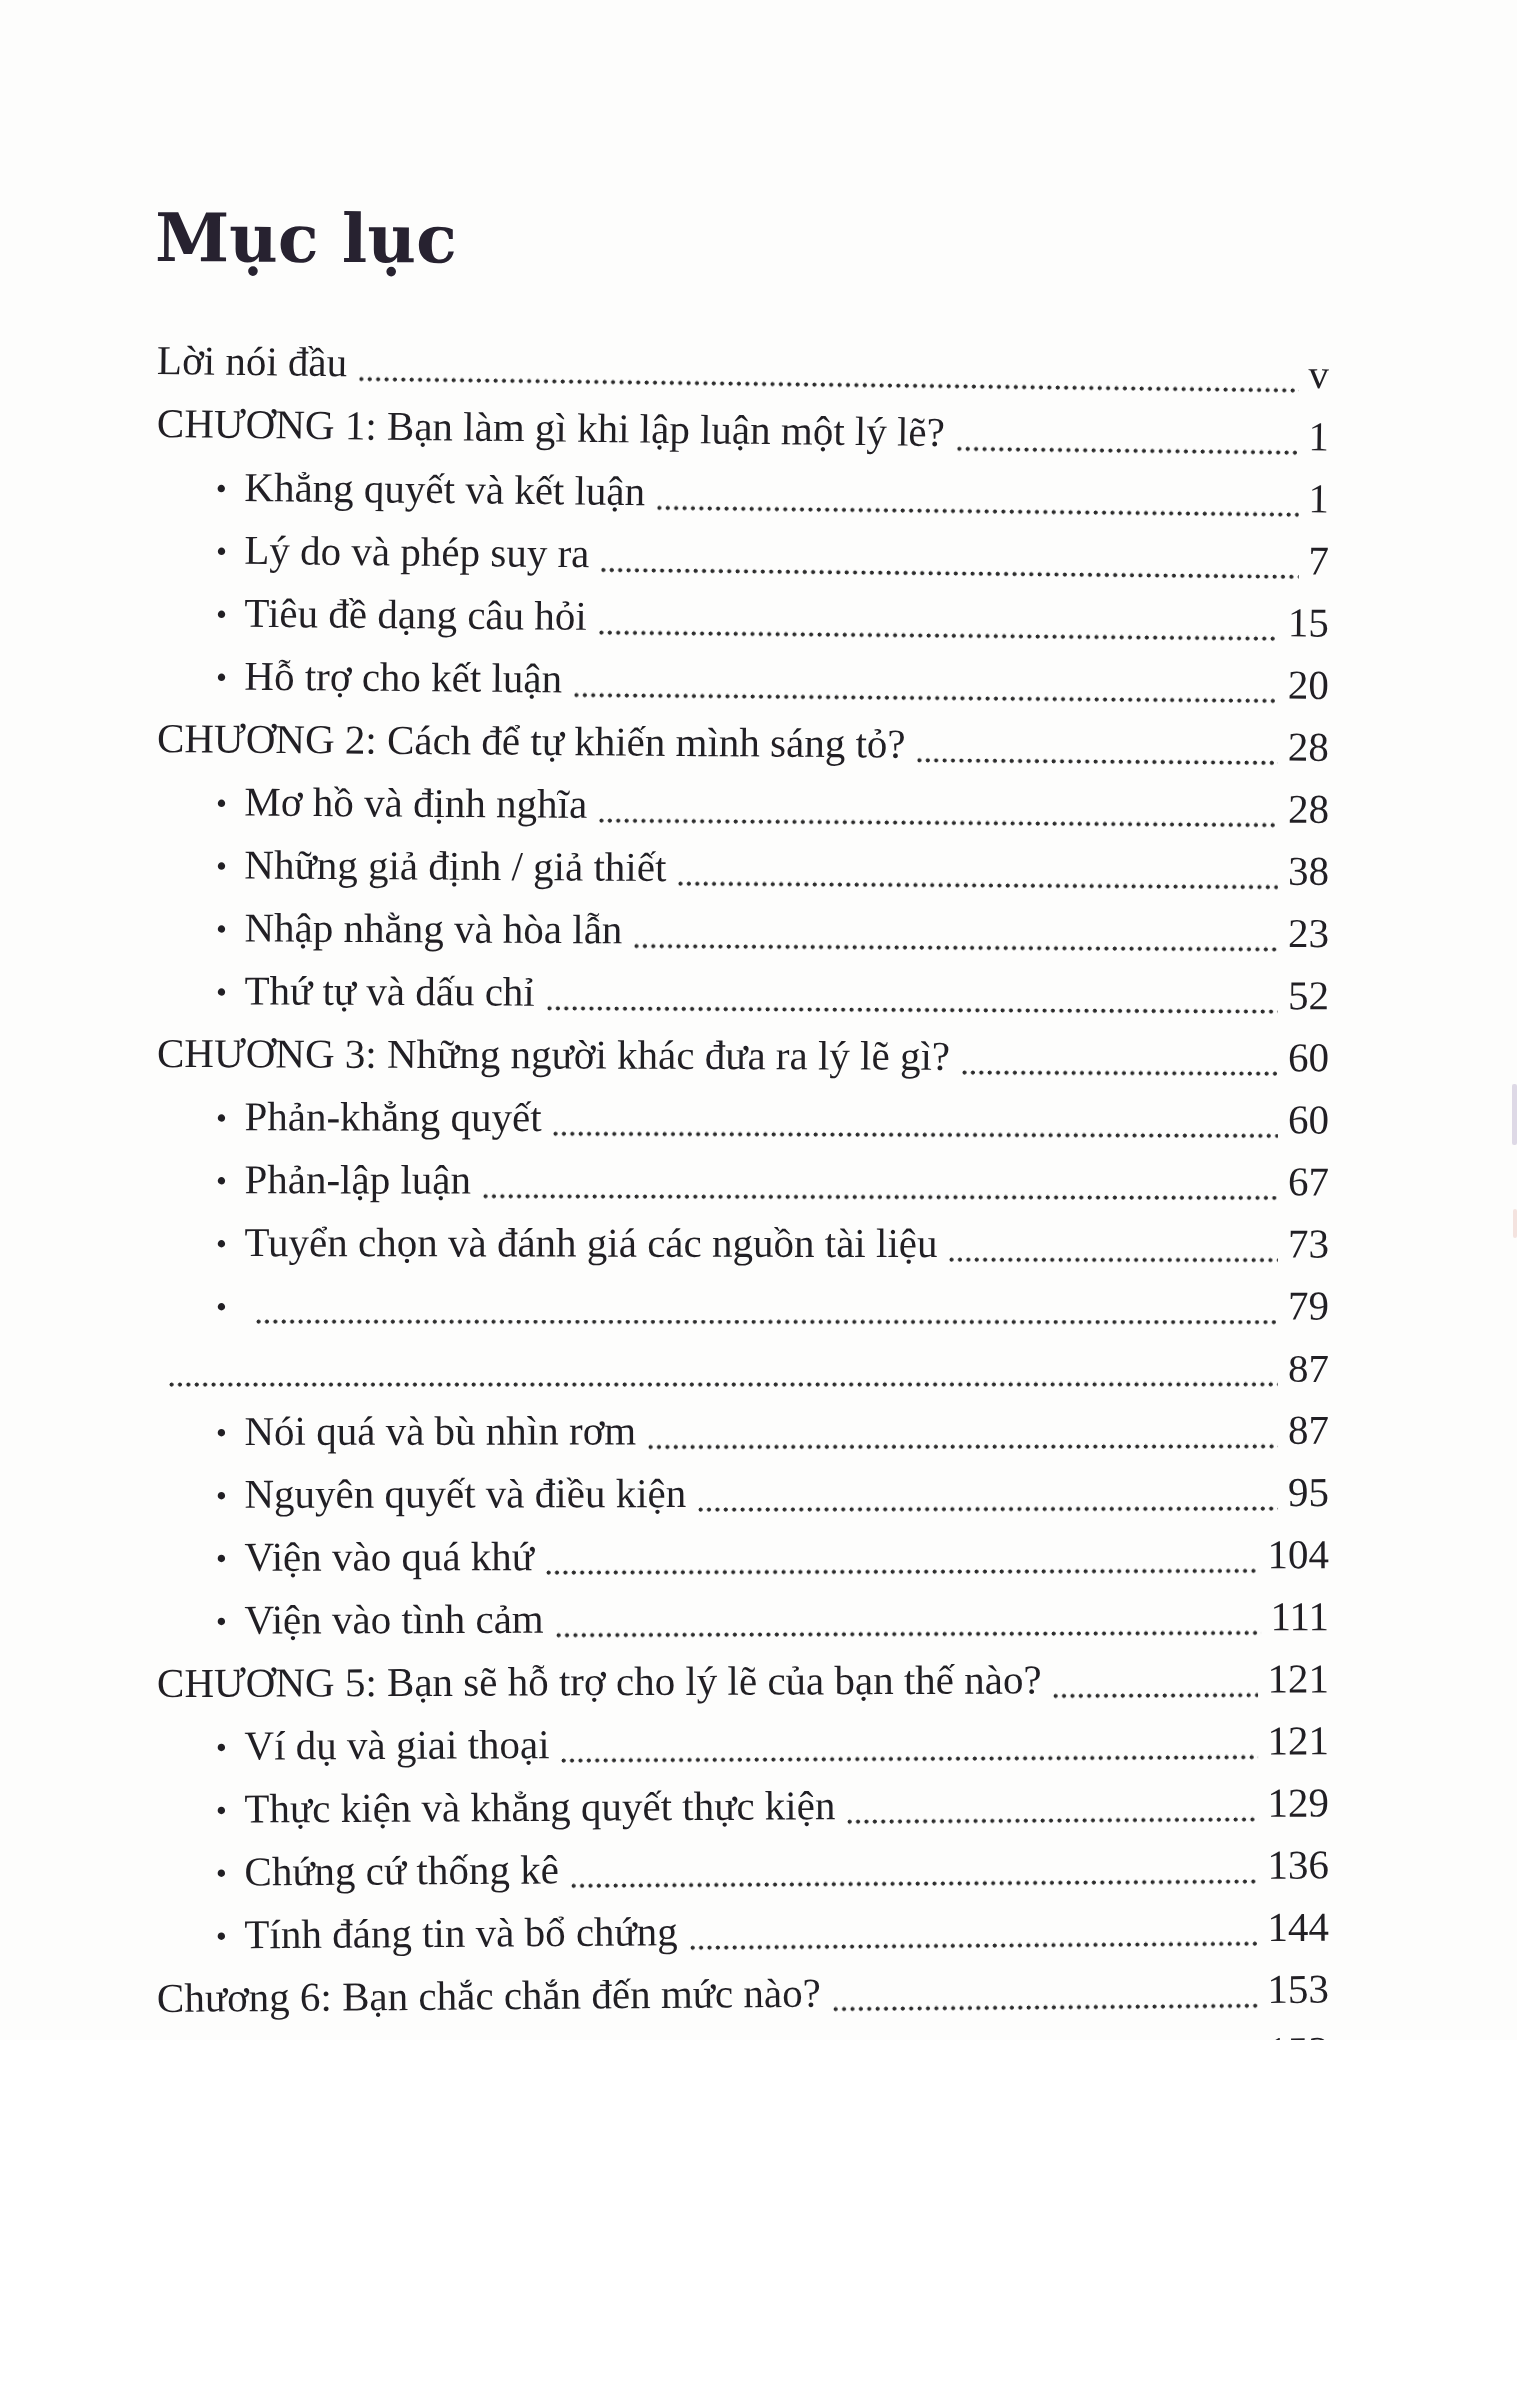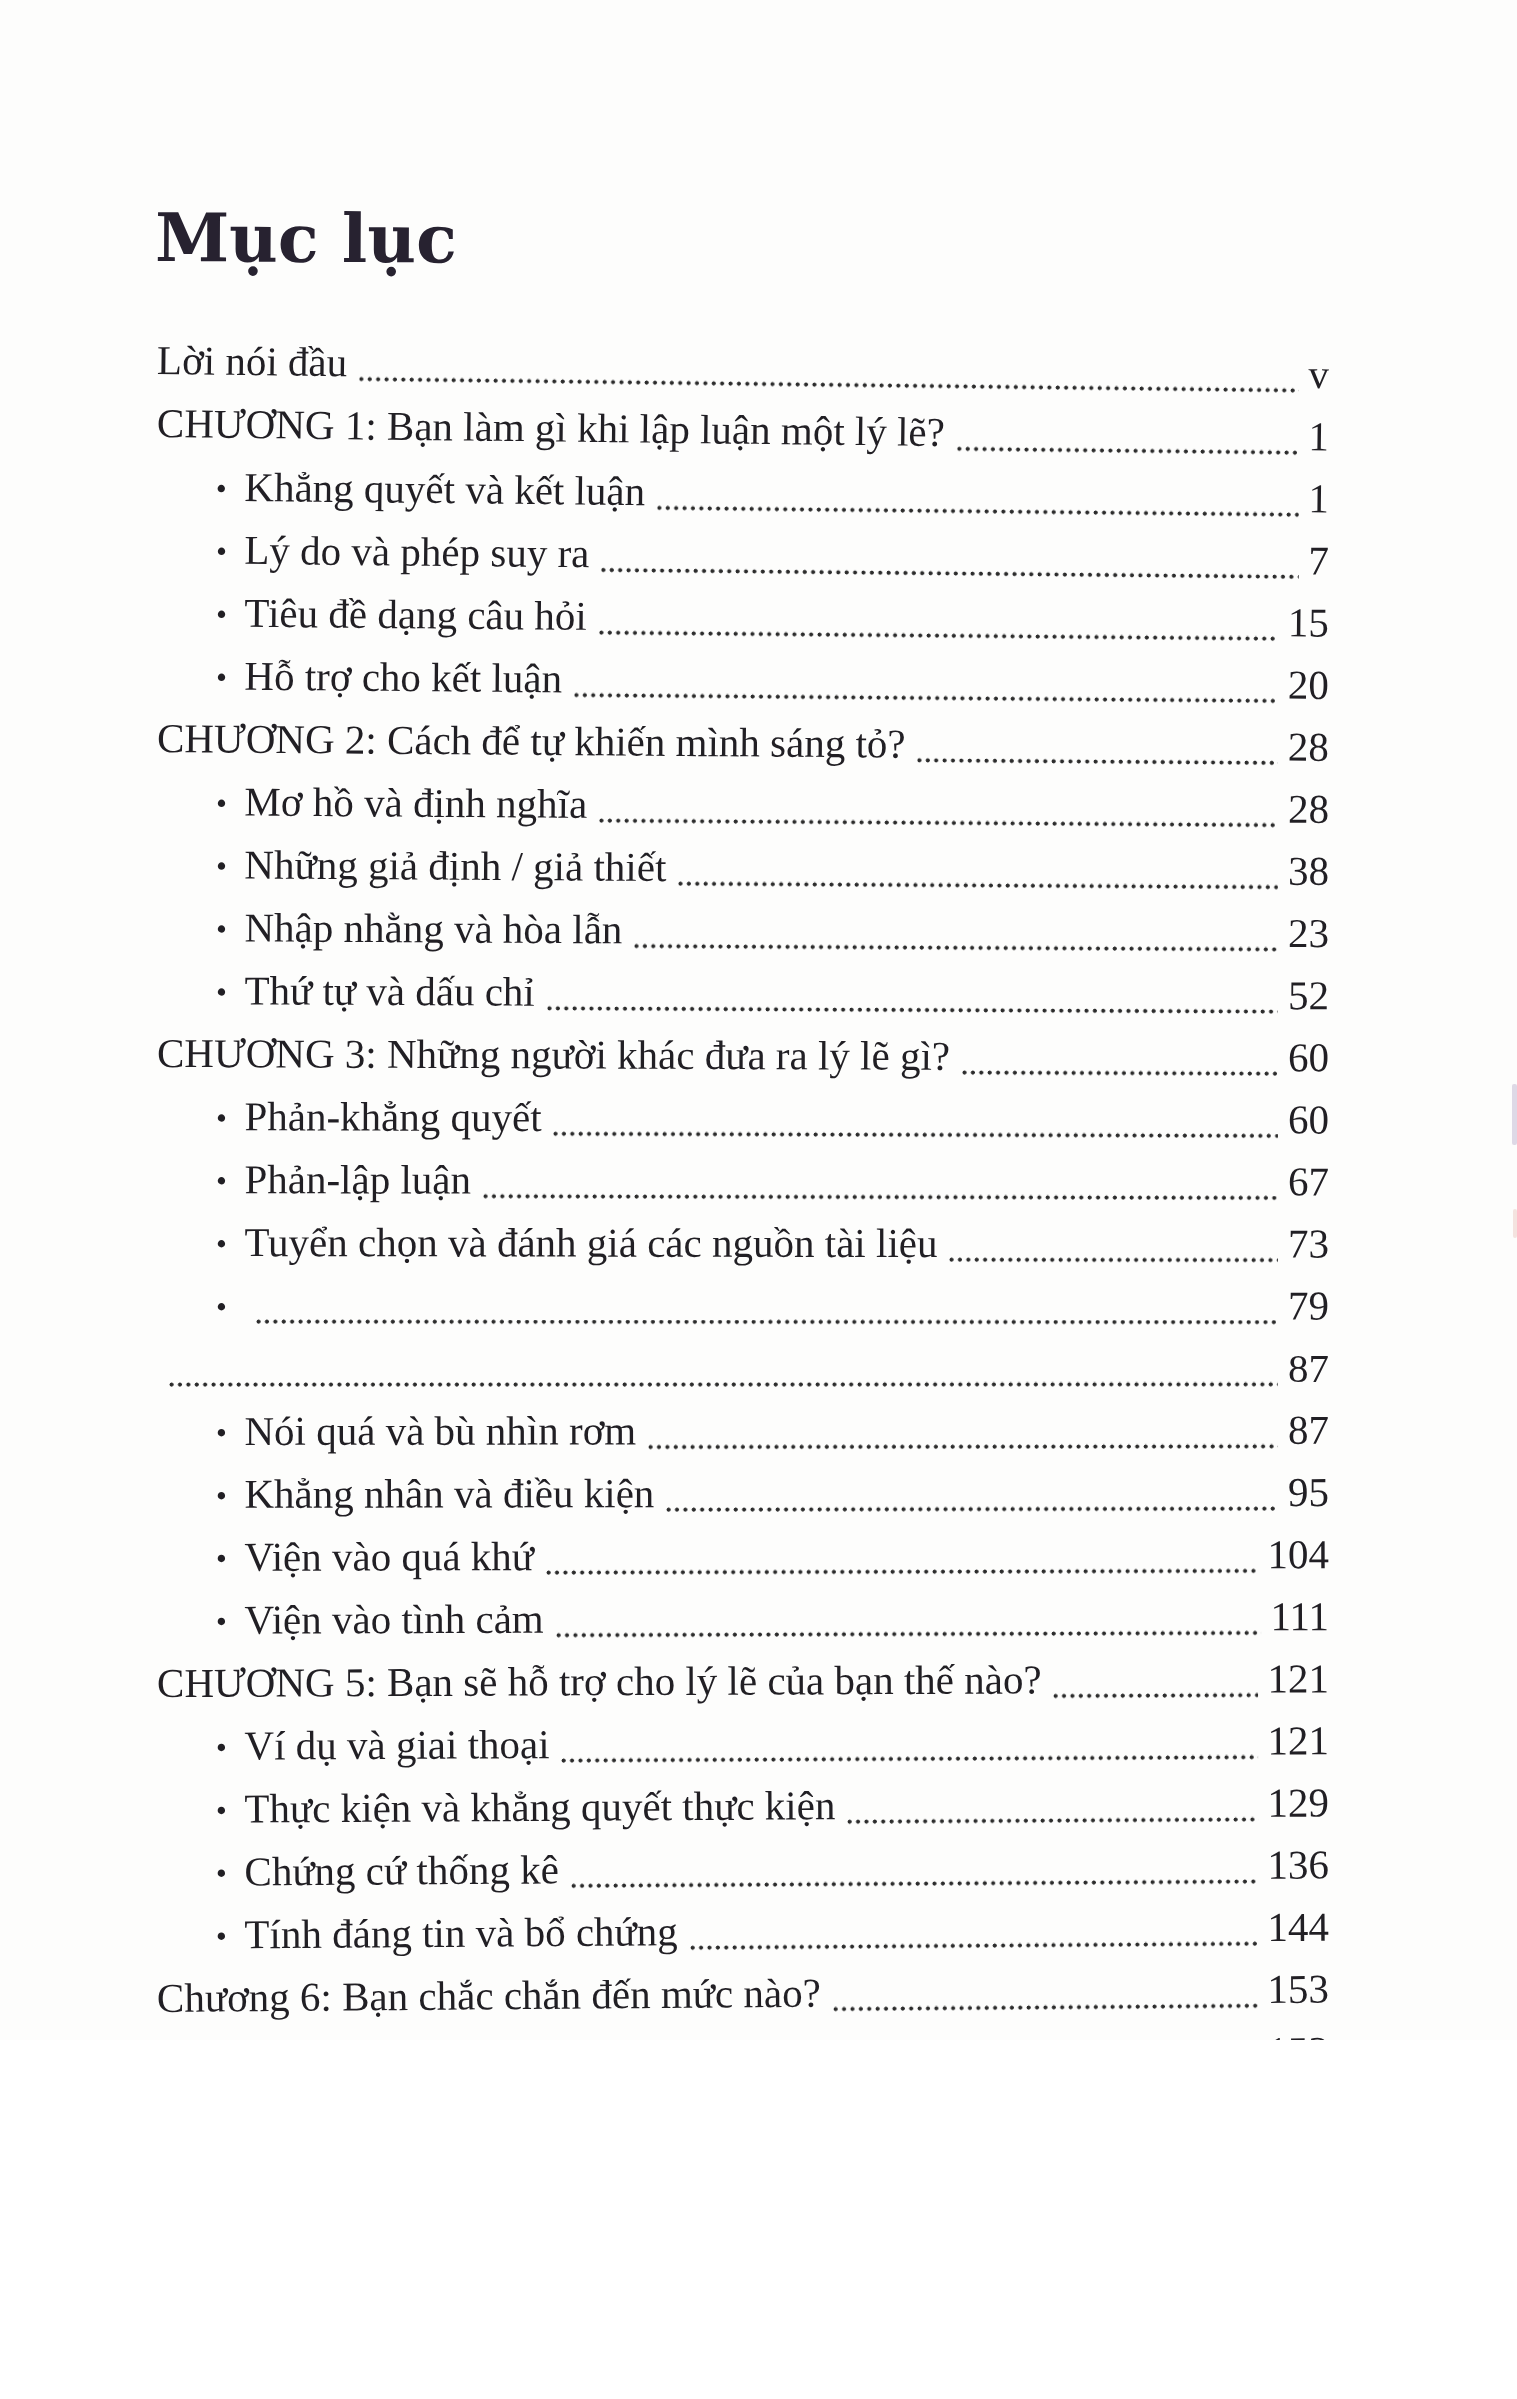--- a/index.html
+++ b/index.html
@@ -193,21 +193,21 @@
     <span class="pnum">87</span>
   </div>
       <div class="row item" style="transform: rotate(-0.06deg);">
     <span class="bullet">•</span>
     <span class="label">Nói quá và bù nhìn rơm</span>
     <span class="dots"></span>
     <span class="pnum">87</span>
   </div>
       <div class="row item" style="transform: rotate(-0.1deg);">
     <span class="bullet">•</span>
-    <span class="label">Khẳng nhân và điều kiện</span>
+    <span class="label">Nguyên quyết và điều kiện</span>
     <span class="dots"></span>
     <span class="pnum">95</span>
   </div>
       <div class="row item" style="transform: rotate(-0.14deg);">
     <span class="bullet">•</span>
     <span class="label">Viện vào quá khứ</span>
     <span class="dots"></span>
     <span class="pnum">104</span>
   </div>
       <div class="row item" style="transform: rotate(-0.19deg);">

